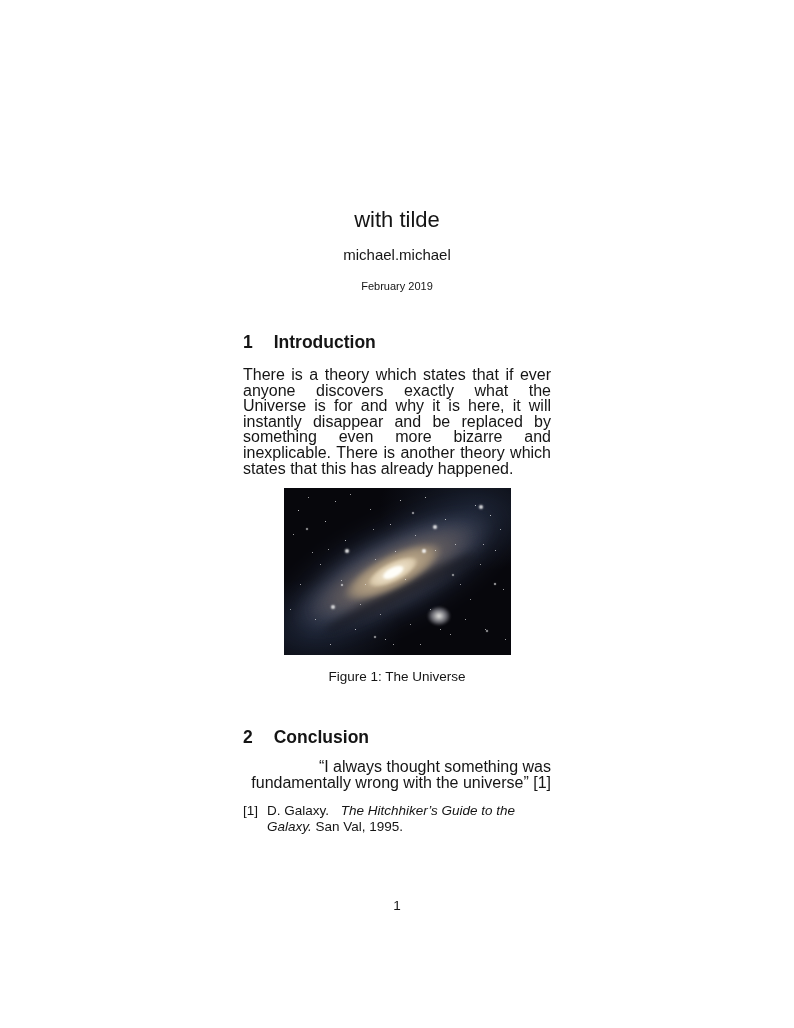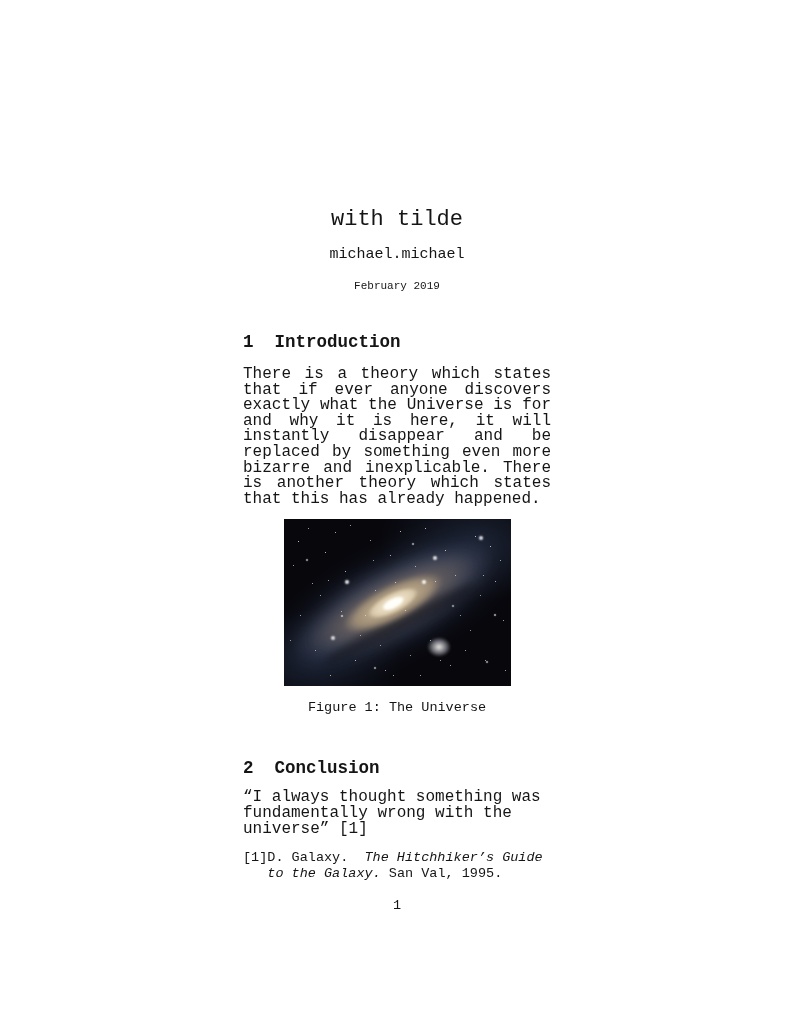--- a/index.html
+++ b/index.html
@@ -2,21 +2,21 @@
 <html><head>
 <meta charset="utf-8">
 <style>
   * { margin: 0; padding: 0; box-sizing: border-box; }
   html, body { background: #ffffff; }
   .page {
     position: relative;
     width: 656px;
     height: 1028px;
     background: #ffffff;
-    font-family: Liberation Mono, monospace;
+    font-family: Liberation Sans, sans-serif;
     color: #151515;
     margin: 0 auto;
     overflow: hidden;
   }
   .content {
     padding: 0 174px;
   }
   .title-block { padding-top: 206px; text-align: center; }
   .doc-title { font-size: 22px; font-weight: 400; line-height: 27px; }
   .doc-author { margin-top: 12px; font-size: 15px; line-height: 19px; }
@@ -39,21 +39,21 @@
   }
 
   .figure-wrap { margin-top: 12px; text-align: center; }
   .figure-caption {
     margin-top: 14px;
     font-size: 13.5px;
     line-height: 16px;
   }
 
   .heading-conclusion { margin-top: 42px; }
-  .conclusion-par { margin-top: 11px; text-align: left; }
+  .conclusion-par { margin-top: 11px; text-align: right; }
 
   .references-heading {
     margin-top: 26px;
     font-size: 17.5px;
     font-weight: 700;
     line-height: 21px;
   }
   .ref-item {
     margin-top: 13px;
     font-size: 13.5px;

